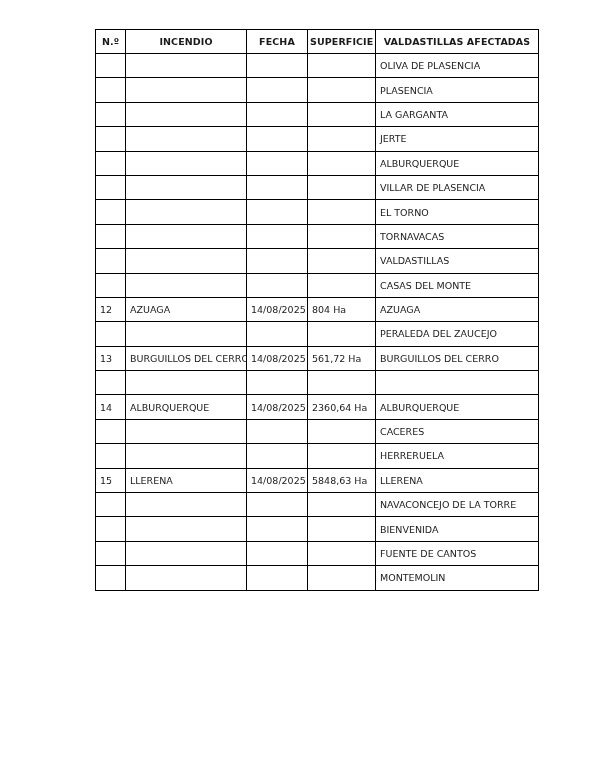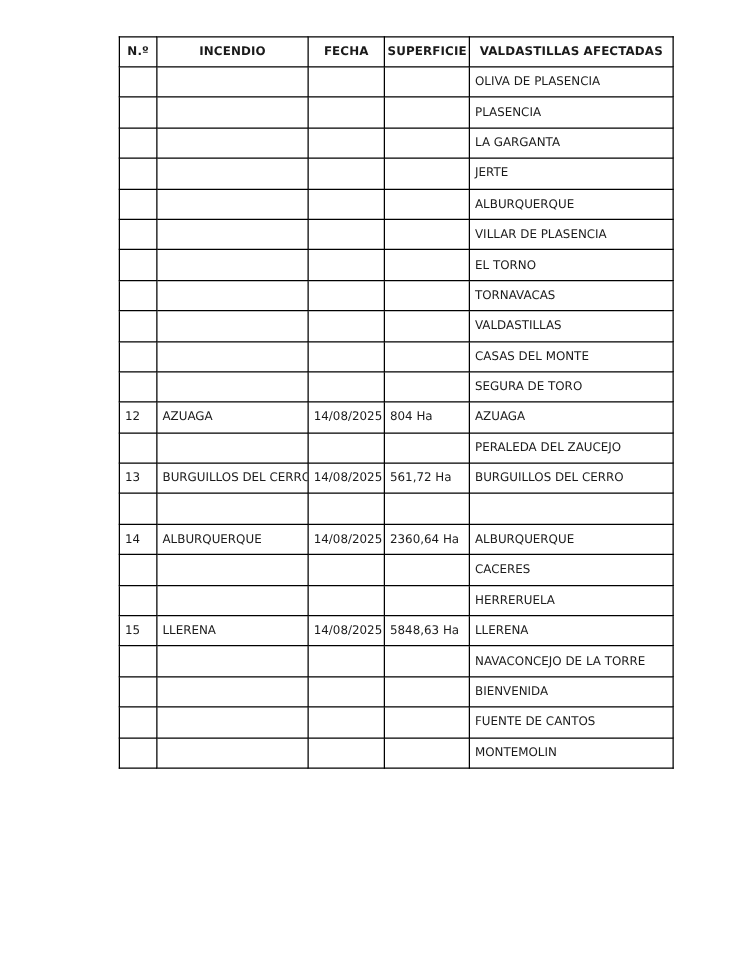--- a/index.html
+++ b/index.html
@@ -138,27 +138,20 @@
           <td>VALDASTILLAS</td>
         </tr>
         <tr>
           <td></td>
           <td></td>
           <td></td>
           <td></td>
           <td>CASAS DEL MONTE</td>
         </tr>
         <tr>
-          <td></td>
-          <td></td>
-          <td></td>
-          <td></td>
-          <td>SEGURA DE TORO</td>
-        </tr>
-        <tr>
           <td>12</td>
           <td>AZUAGA</td>
           <td>14/08/2025</td>
           <td>804 Ha</td>
           <td>AZUAGA</td>
         </tr>
         <tr>
           <td></td>
           <td></td>
           <td></td>

